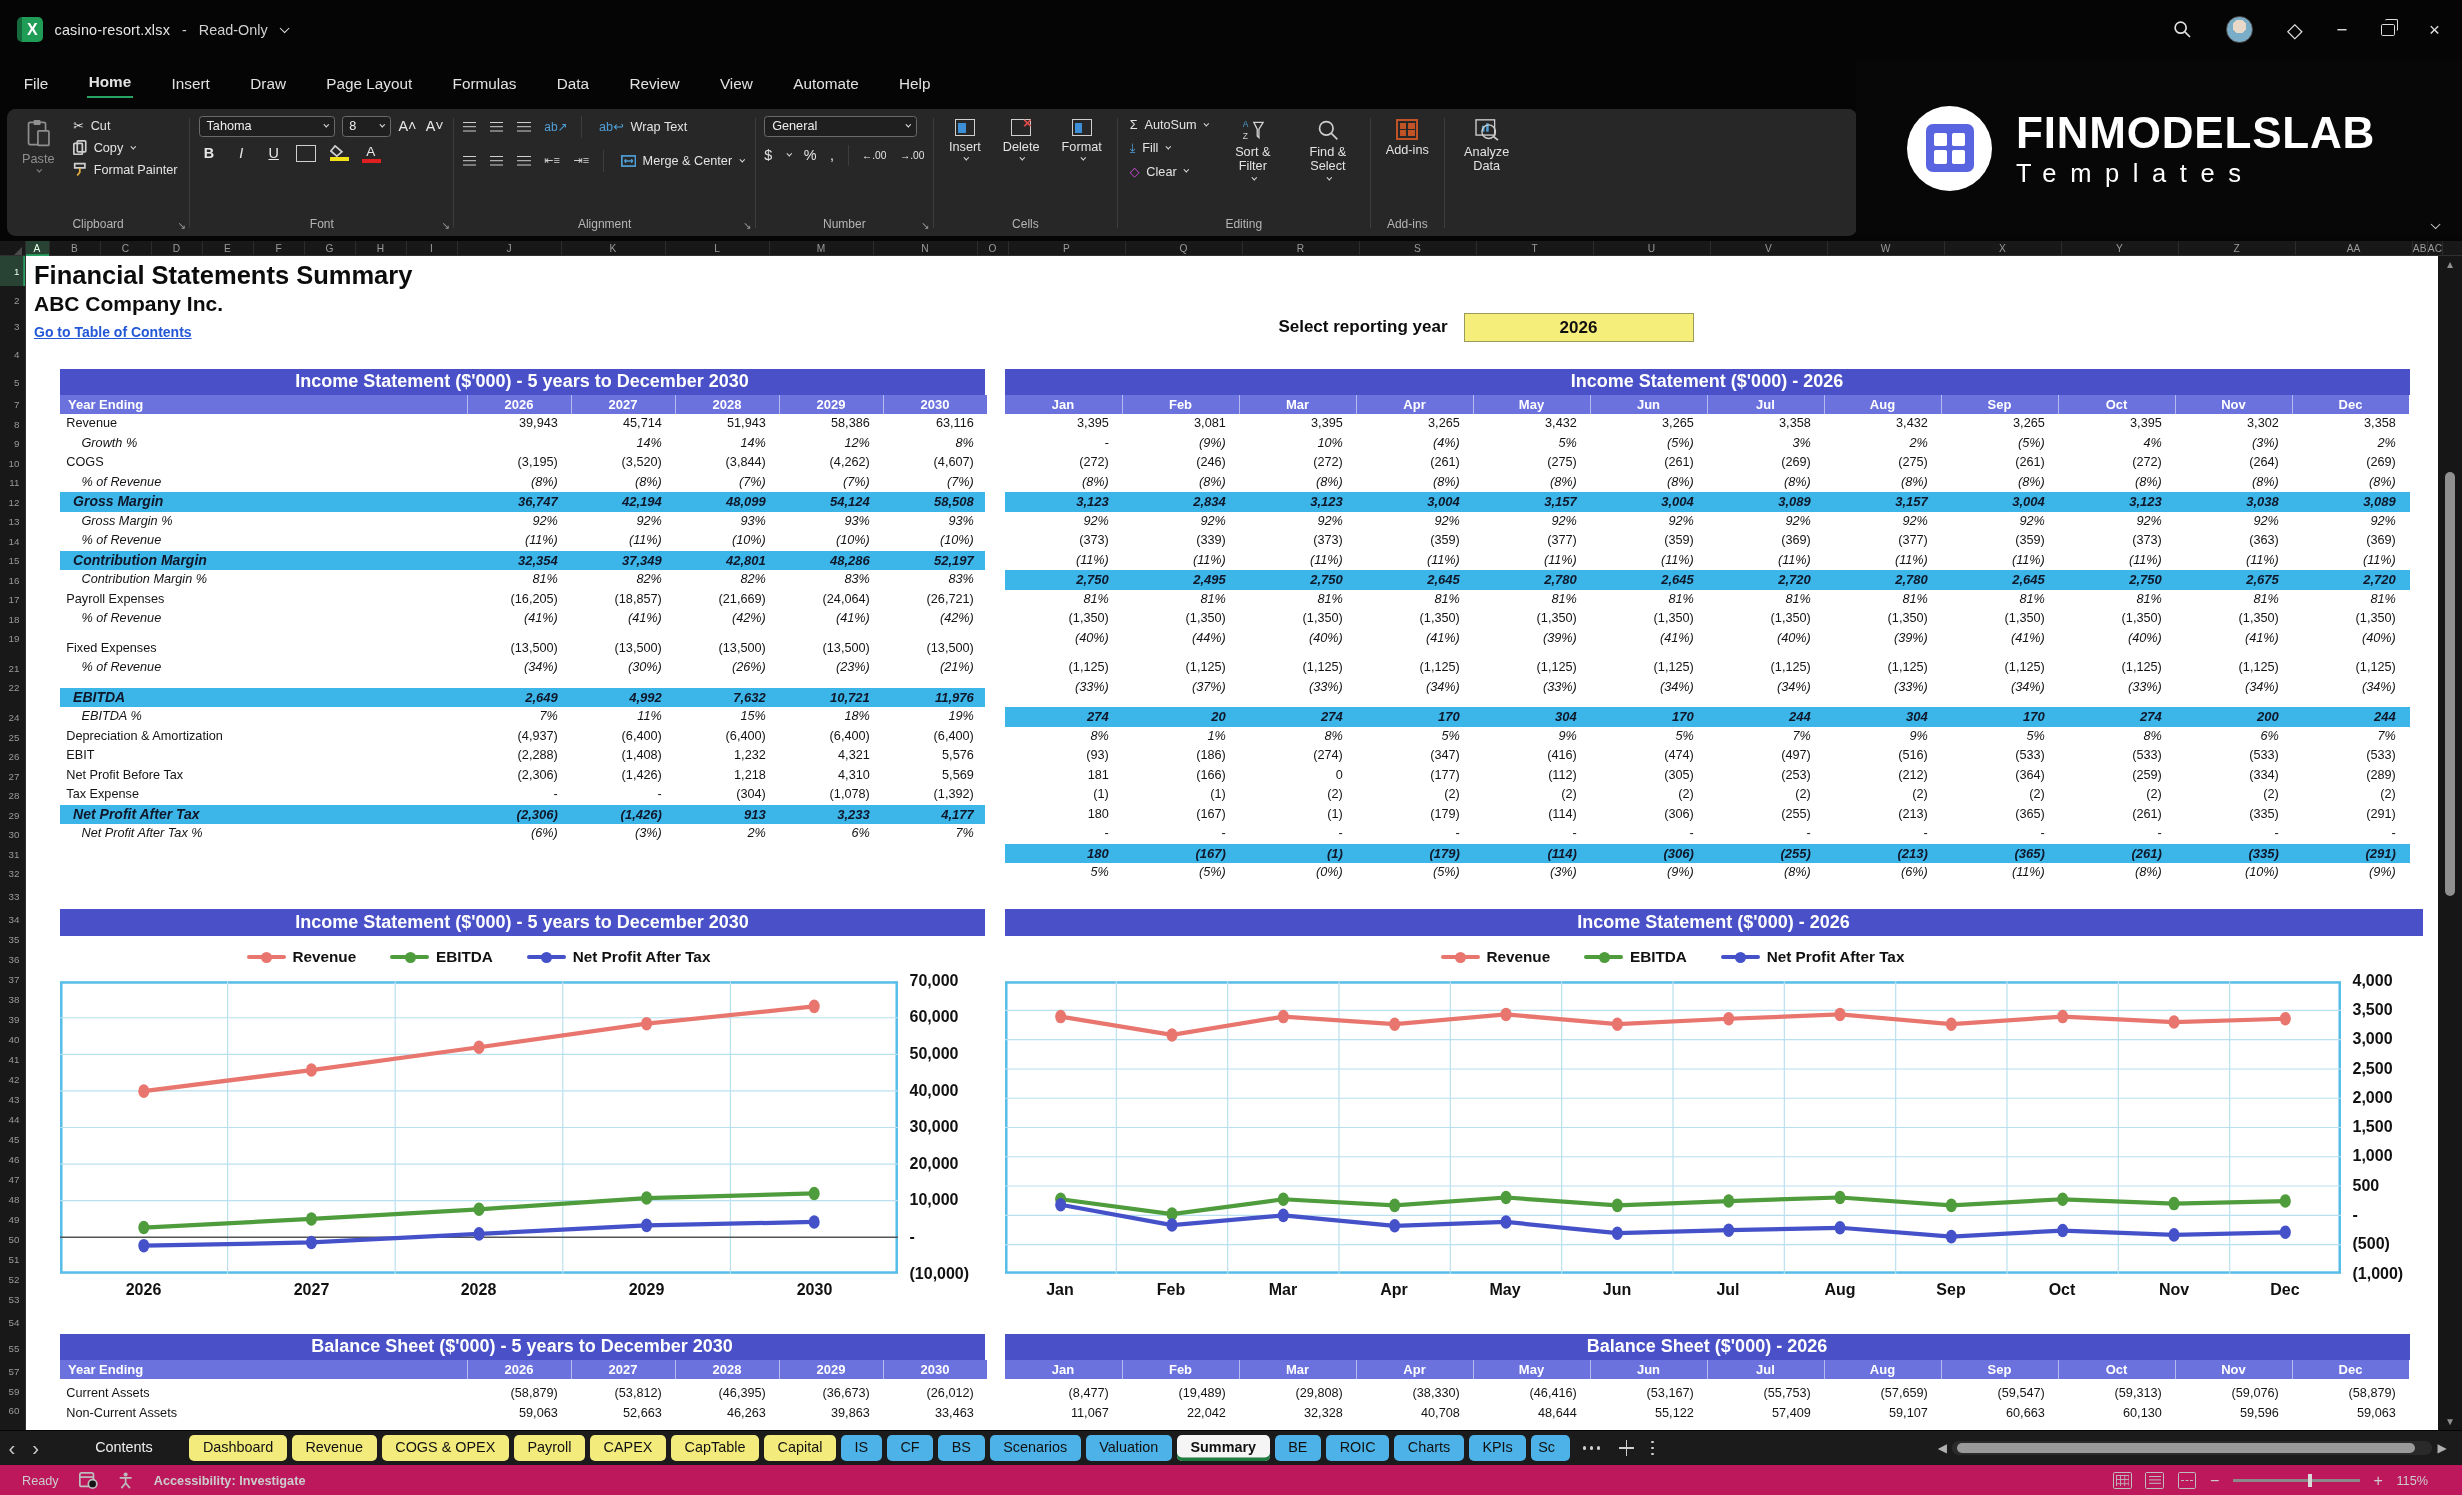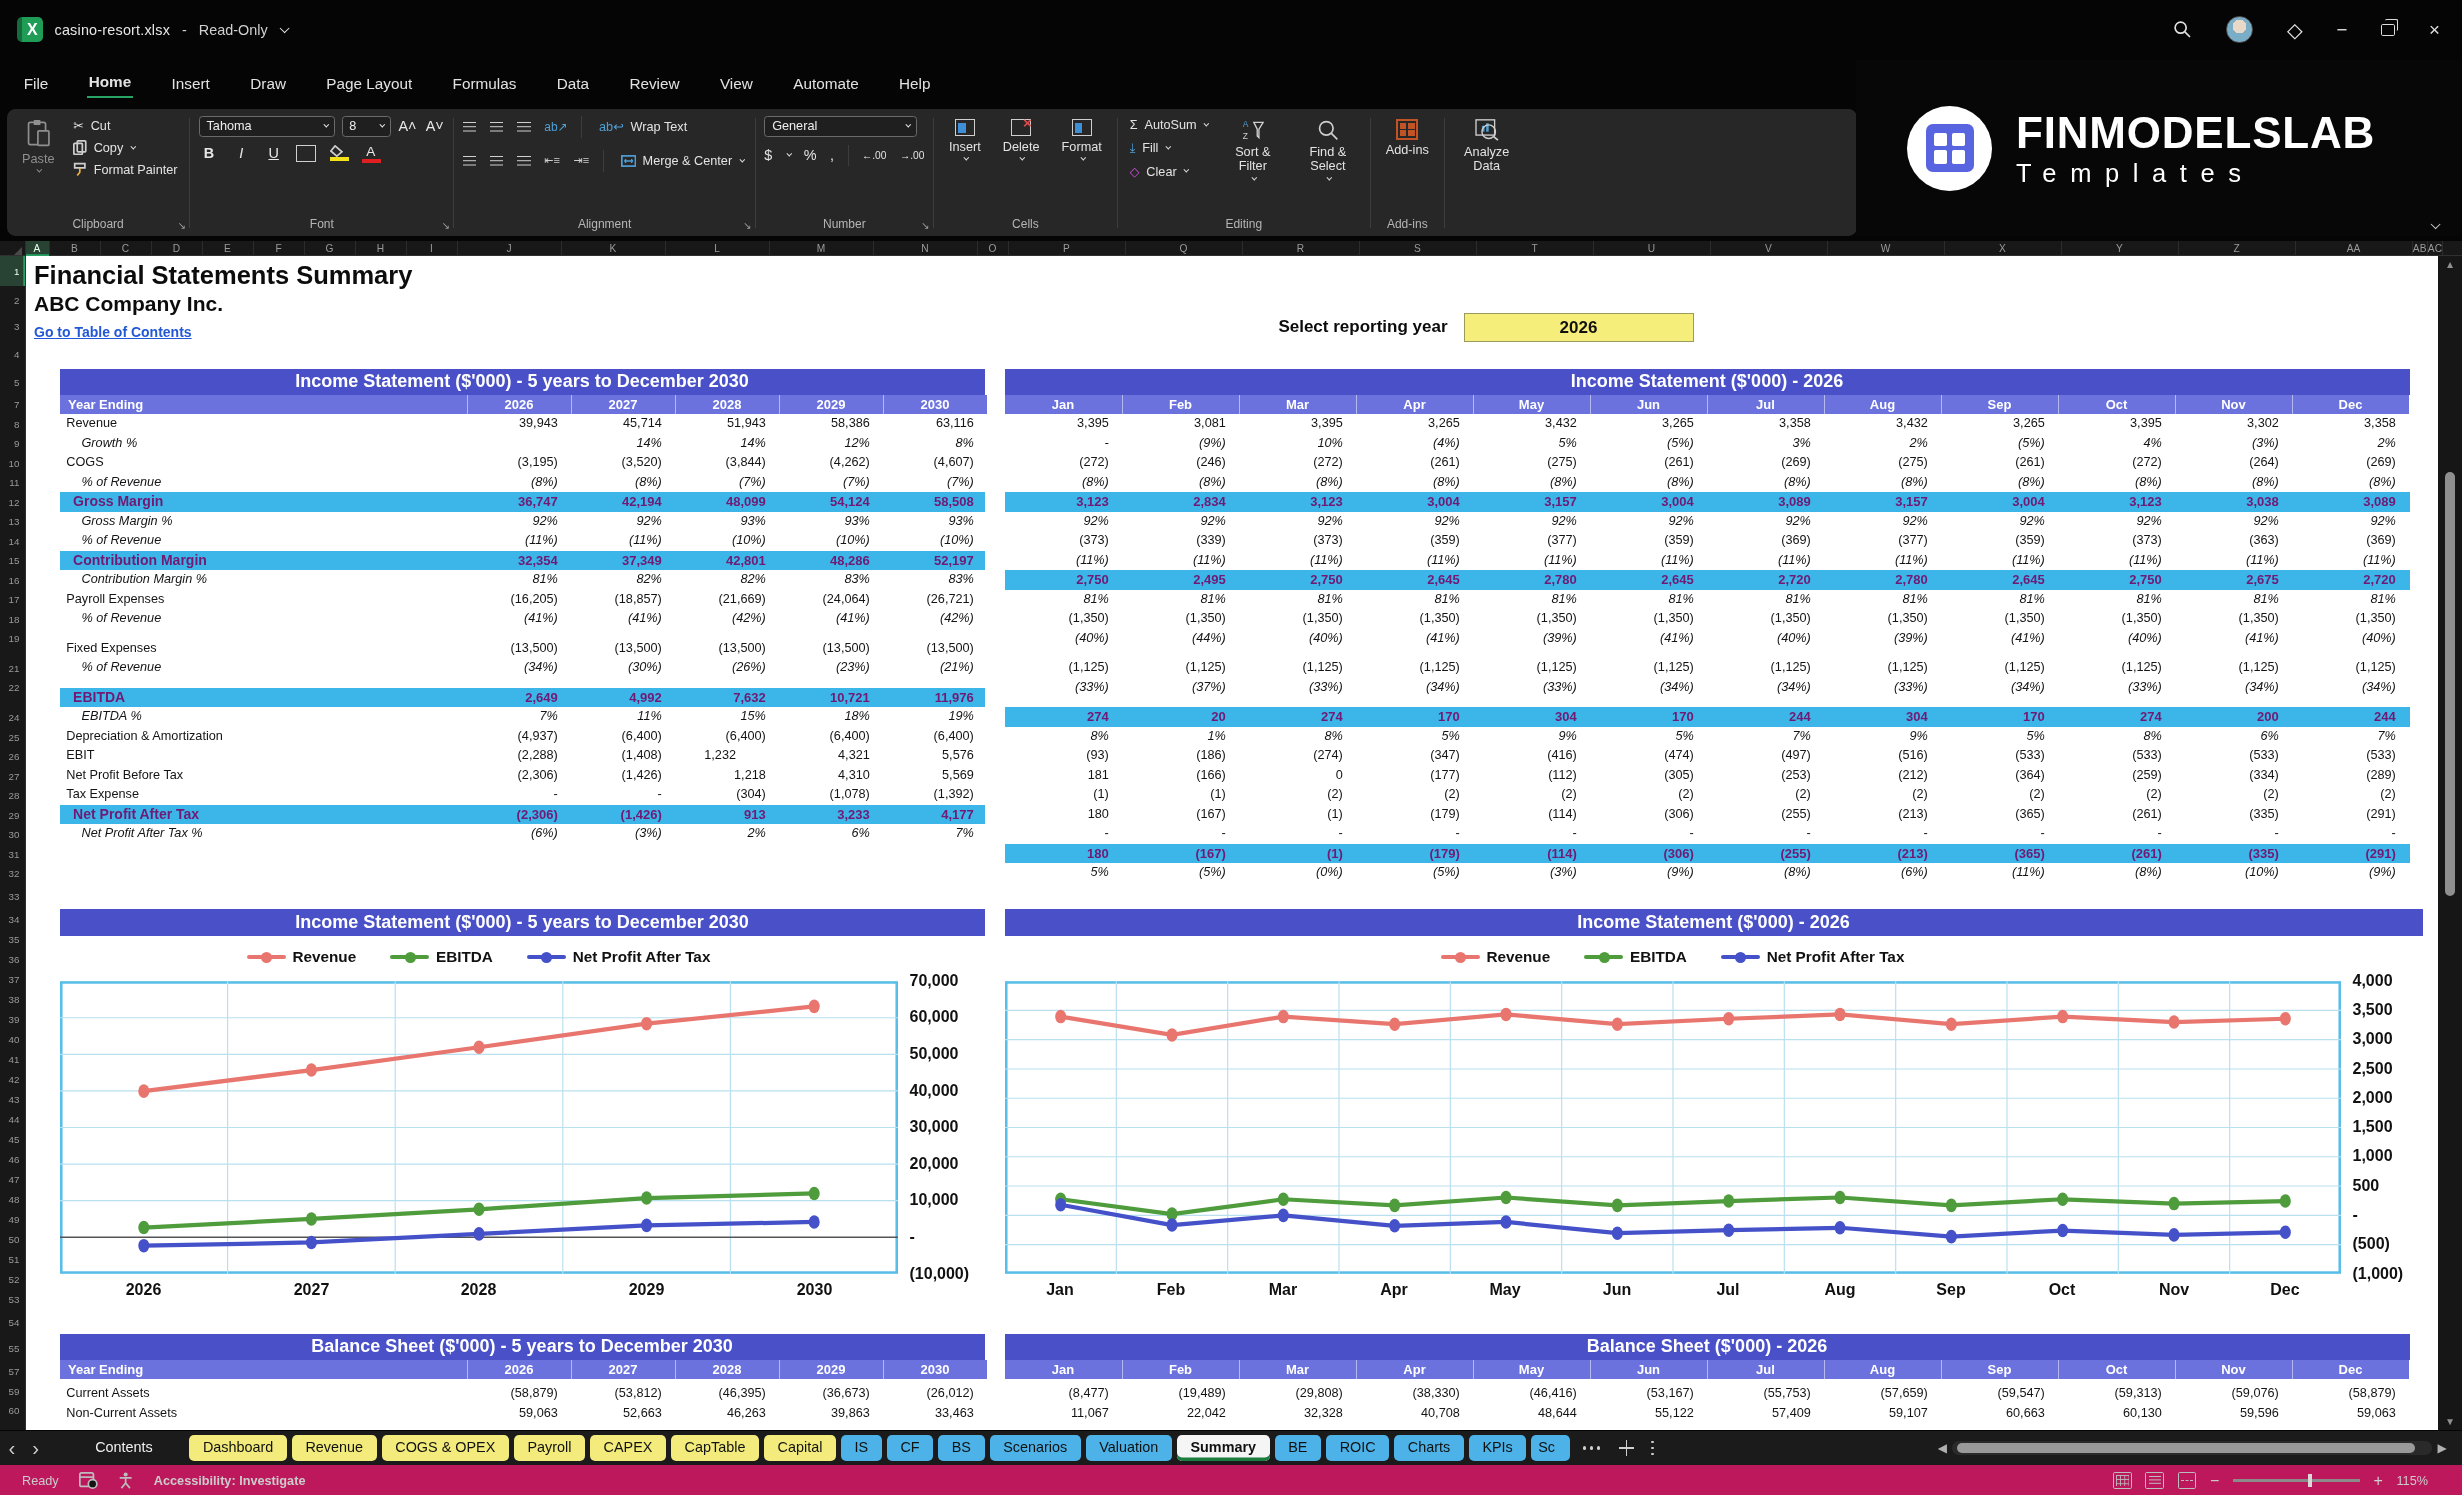--- a/index.html
+++ b/index.html
@@ -83,21 +83,21 @@
   .fhead { display:flex; height:19.5px; }
   .fhcell { background:#6b72de; color:#fff; font-weight:bold; font-size:13px; text-align:center; line-height:19.5px; border-left:0.8px solid rgba(255,255,255,.5); overflow:hidden; flex:0 0 auto; }
   .fhcell:first-child { border-left:none; }
   .fhlabel { text-align:left; padding-left:8.5px; }
   .frow { display:flex; height:19.5px; line-height:19.5px; font-size:12.7px; color:#141414; }
   .frow.gap { height:10.2px; }
   .fcell { text-align:right; padding-right:12.7px; overflow:hidden; flex:0 0 auto; }
   .flabel { text-align:left; padding-left:6.8px; overflow:hidden; flex:0 0 auto; }
   .frow.pct { font-style:italic; }
   .frow.pct .flabel { padding-left:22px; }
-  .frow.total { background:#3cb6e8; color:#701a75; font-weight:bold; font-size:13px; }
+  .frow.total { background:#3cb6e8; color:#0f172a; font-weight:bold; font-size:13px;font-style:italic; }
   .frow.total .flabel { padding-left:13.6px; font-size:14px; }
   .hgap { height:5.1px; }
   
   .chart-block { position:absolute; background:#fff; }
   .ctitle { height:27px; line-height:27px; background:#4a51c8; color:#fff; font-weight:bold; font-size:18px; text-align:center; }
   .legend { position:absolute; top:39px; display:flex; justify-content:center; gap:34px; }
   .leg-item { display:flex; align-items:center; gap:6.8px; }
   .leg-line { position:relative; width:39px; height:4.2px; border-radius:2.5px; }
   .leg-line::after { content:""; position:absolute; left:14.4px; top:-3.4px; width:11px; height:11px; border-radius:50%; background:inherit; }
   .leg-label { font-weight:bold; font-size:15.3px; color:#111; }
@@ -672,21 +672,21 @@
           <div class="fcell" style="width: 104px;">(4,937)</div>
           <div class="fcell" style="width: 104px;">(6,400)</div>
           <div class="fcell" style="width: 104px;">(6,400)</div>
           <div class="fcell" style="width: 104px;">(6,400)</div>
           <div class="fcell" style="width: 104px;">(6,400)</div>
         </div>
         <div class="frow data">
           <div class="flabel" style="width: 407px;">EBIT</div>
           <div class="fcell" style="width: 104px;">(2,288)</div>
           <div class="fcell" style="width: 104px;">(1,408)</div>
-          <div class="fcell" style="width: 104px; text-align: center;">1,232</div>
+          <div class="fcell" style="width: 104px;">1,232</div>
           <div class="fcell" style="width: 104px;">4,321</div>
           <div class="fcell" style="width: 104px;">5,576</div>
         </div>
         <div class="frow data">
           <div class="flabel" style="width: 407px;">Net Profit Before Tax</div>
           <div class="fcell" style="width: 104px;">(2,306)</div>
           <div class="fcell" style="width: 104px;">(1,426)</div>
           <div class="fcell" style="width: 104px;">1,218</div>
           <div class="fcell" style="width: 104px;">4,310</div>
           <div class="fcell" style="width: 104px;">5,569</div>

